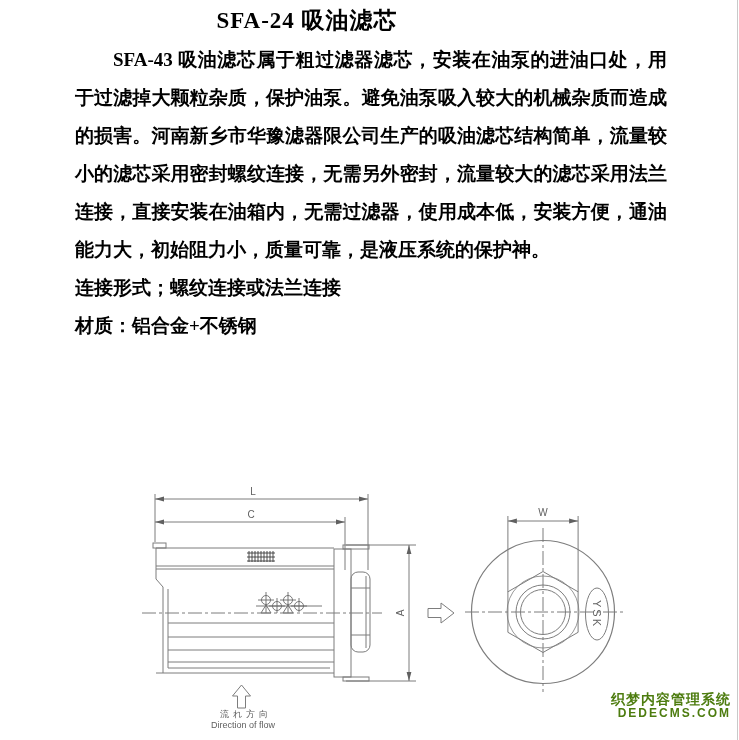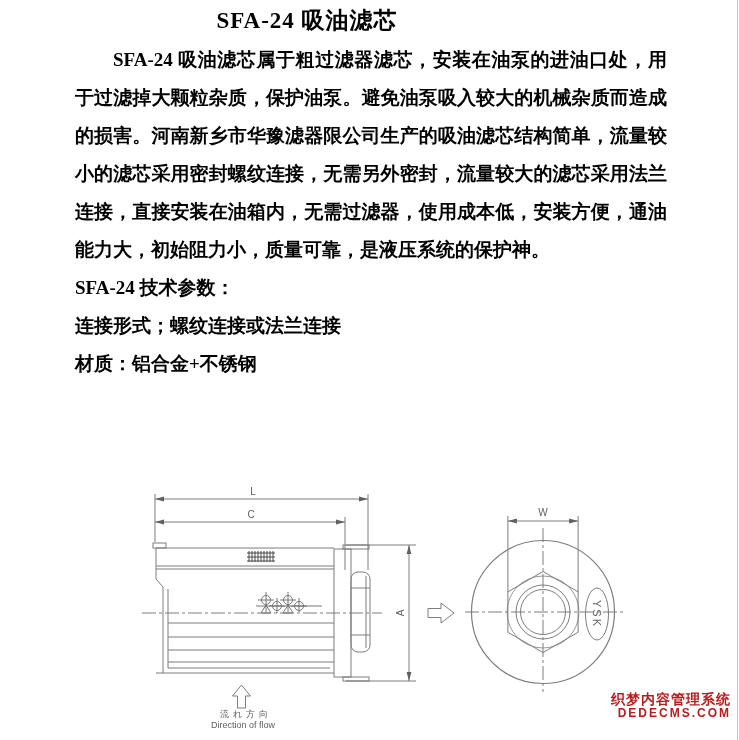--- a/index.html
+++ b/index.html
@@ -40,22 +40,21 @@
   .wm-line2 { font-size:12px; letter-spacing:2px; }
 </style>
 </head>
 <body>
 
 <div class="right-border"></div>
 
 <div class="doc-title">SFA-24 吸油滤芯</div>
 
 <div class="content">
-  <p class="para">SFA-24 吸油滤芯属于粗过滤器滤芯，安装在油泵的进油口处，用于过滤掉大颗粒杂质，保护油泵。避免油泵吸入较大的机械杂质而造成的损害。河南新乡市华豫滤器限公司生产的吸油滤芯结构简单，流量较小的滤芯采用密封螺纹连接，无需另外密封，流量较大的滤芯采用法兰连接，直接安装在油箱内，无需过滤器，使用成本低，安装方便，通油能力大，初始阻力小，质量可靠，是液压系统的保护神。</p>
-  <div class="spec-line">SFA-24 技术参数：</div>
+  <p class="para">SFA-43 吸油滤芯属于粗过滤器滤芯，安装在油泵的进油口处，用于过滤掉大颗粒杂质，保护油泵。避免油泵吸入较大的机械杂质而造成的损害。河南新乡市华豫滤器限公司生产的吸油滤芯结构简单，流量较小的滤芯采用密封螺纹连接，无需另外密封，流量较大的滤芯采用法兰连接，直接安装在油箱内，无需过滤器，使用成本低，安装方便，通油能力大，初始阻力小，质量可靠，是液压系统的保护神。</p>
   <div class="spec-line">连接形式；螺纹连接或法兰连接</div>
   <div class="spec-line">材质：铝合金+不锈钢</div>
 </div>
 
 <svg class="drawing" viewBox="0 478 739 262" width="739" height="262" fill="none" stroke="#7d7d7d" stroke-width="1">
 
   <g>
 
     <g>
       <line x1="155" y1="499" x2="368" y2="499"></line>
@@ -154,16 +153,16 @@
       <text x="543" y="516" text-anchor="middle" font-size="10" stroke="none">W</text>
     </g>
 
     <g>
       <ellipse cx="597" cy="614" rx="11.5" ry="26"></ellipse>
       <text x="597" y="618" transform="rotate(90 597 614)" text-anchor="middle" font-size="11" letter-spacing="2" stroke="none">YSK</text>
     </g>
   </g>
 </svg>
 
-<div class="watermark" style="color: #b91c1c;">
+<div class="watermark" style="color: #4d7c0f;">
   <div class="wm-line1">织梦内容管理系统</div>
   <div class="wm-line2">DEDECMS.COM</div>
 </div>
 
 </body></html>

